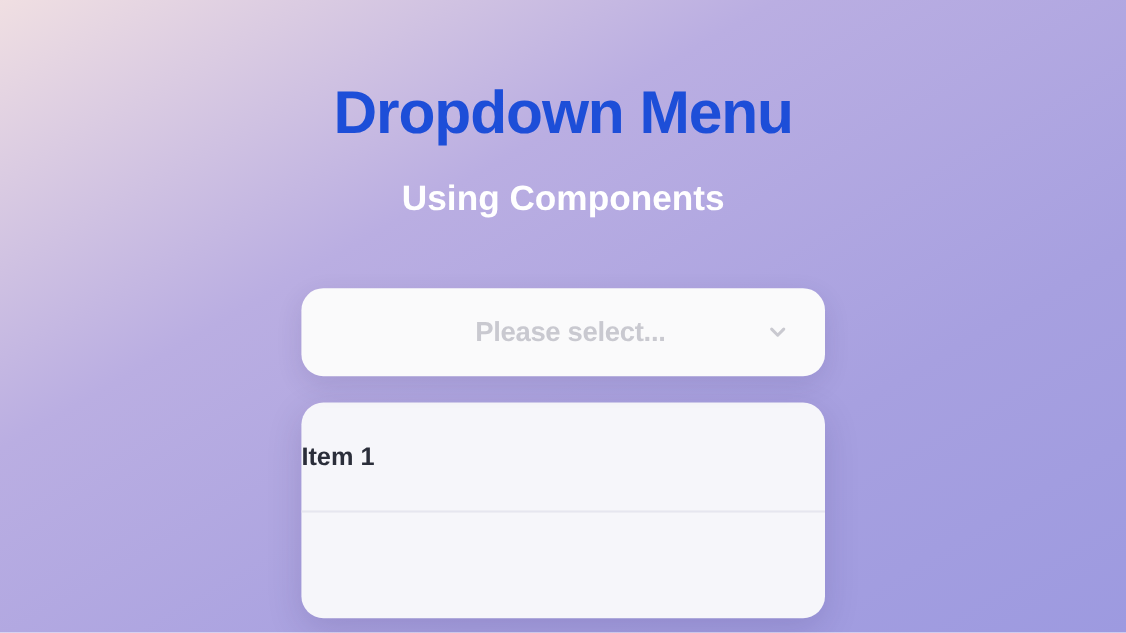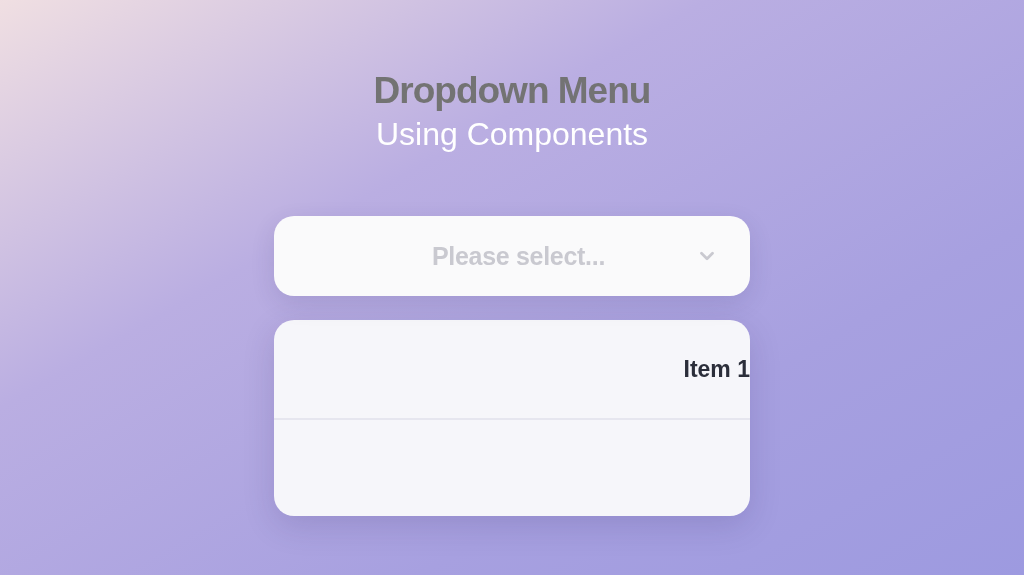--- a/index.html
+++ b/index.html
@@ -8,30 +8,30 @@
       height: 575px;
       background: linear-gradient(150deg, #f0dfe2 0%, #baaee2 35%, #a7a0e0 70%, #9d9ae0 100%);
       font-family: -apple-system, BlinkMacSystemFont, 'Segoe UI', Arial, sans-serif;
       overflow: hidden;
       display: flex;
       flex-direction: column;
       align-items: center;
       padding-top: 70px;
     }
     .heading {
-      font-size: 37px;
+      font-size: 55px;
       font-weight: 800;
-      color: #737373;
+      color: #1d4ed8;
       letter-spacing: -1px;
     }
     .subheading {
       font-size: 32px;
-      font-weight: 400;
+      font-weight: 700;
       color: #ffffff;
-      margin-top: 4px;
+      margin-top: 28px;
     }
     .dropdown-wrap {
       margin-top: 63px;
       display: flex;
       flex-direction: column;
       align-items: center;
       gap: 24px;
     }
     .dropdown-trigger {
       width: 476px;
@@ -64,21 +64,21 @@
       width: 476px;
       background: #f6f6fa;
       border-radius: 20px;
       box-shadow: 0 10px 32px rgba(40, 30, 90, 0.15);
       overflow: hidden;
     }
     .dropdown-item {
       height: 98px;
       display: flex;
       align-items: center;
-      justify-content: flex-end;
+      justify-content: flex-start;
       font-size: 23px;
       font-weight: 800;
       color: #2b2e3a;
     }
     .dropdown-item.alt {
       background: #ebebf2;
     }
     .dropdown-item.divider-top {
       border-top: 2px solid #e6e6ef;
     }

